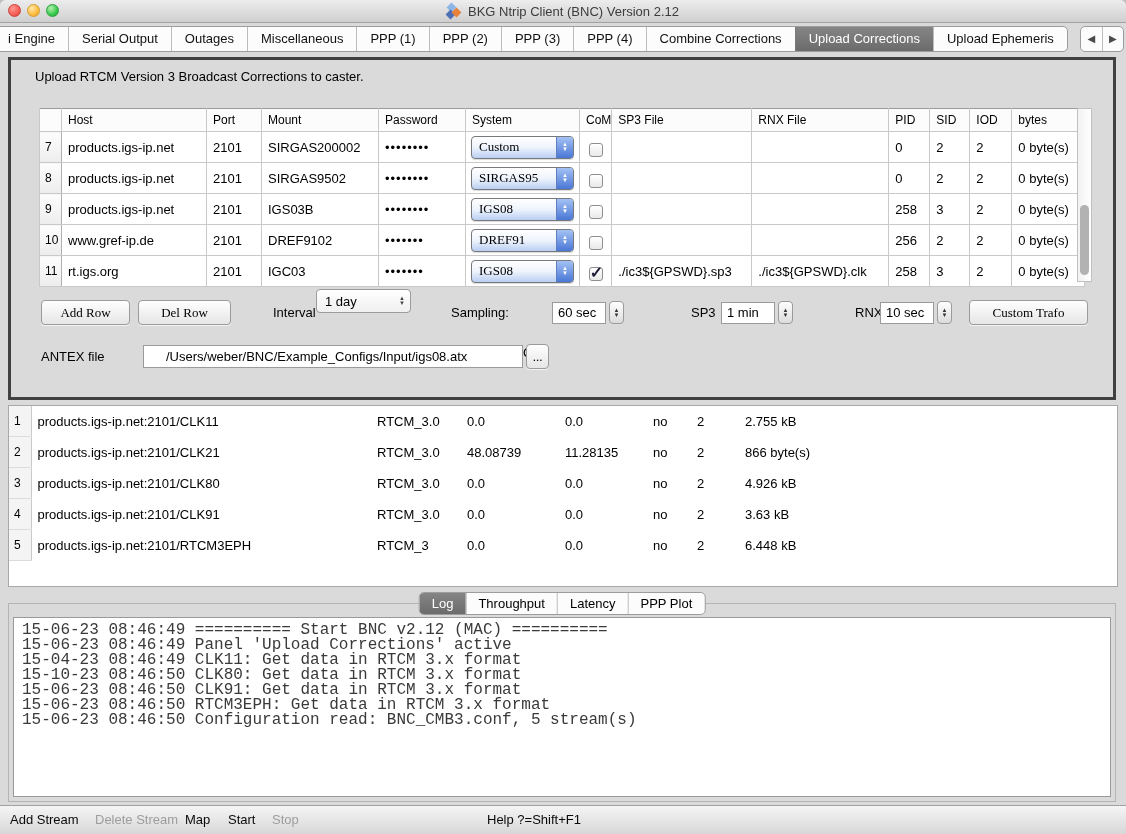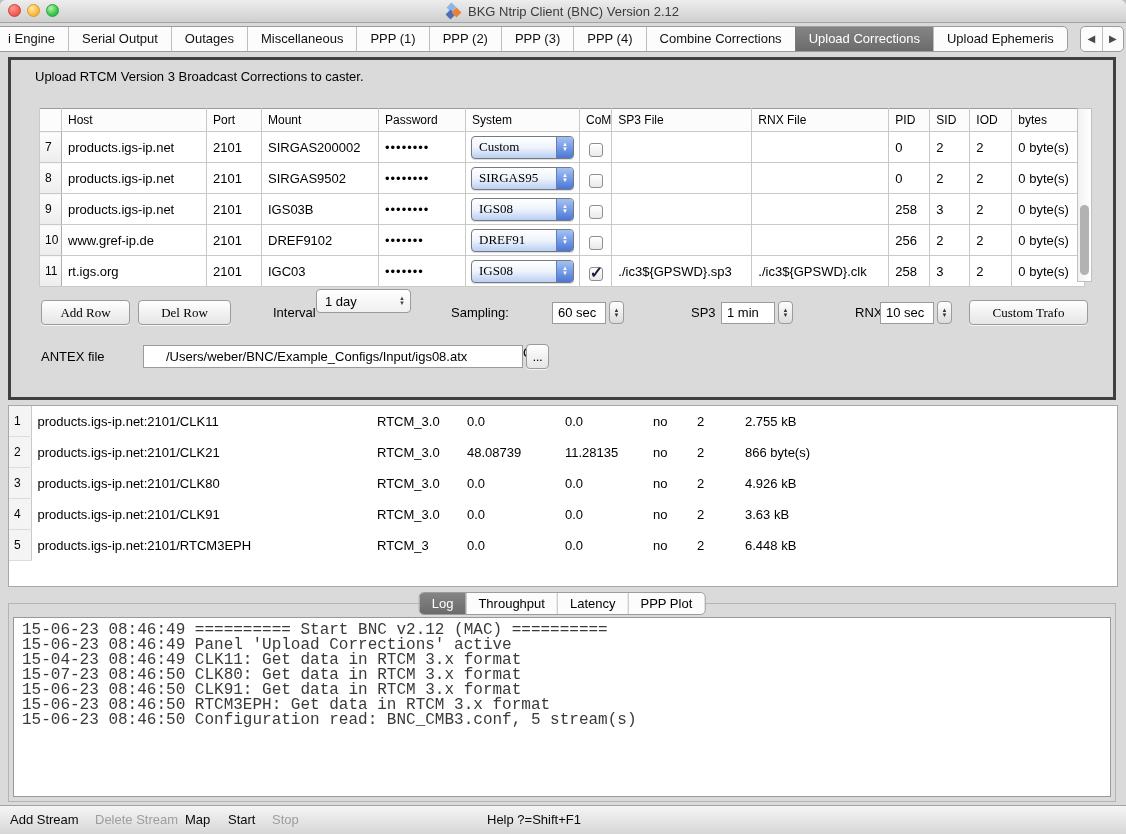--- a/index.html
+++ b/index.html
@@ -419,21 +419,21 @@
     <div class="log-tabs">
       <span class="log-tab selected">Log</span>
       <span class="log-tab">Throughput</span>
       <span class="log-tab">Latency</span>
       <span class="log-tab">PPP Plot</span>
     </div>
     <div class="log-box">
       <div class="log-line">15-06-23 08:46:49 ========== Start BNC v2.12 (MAC) ==========</div>
       <div class="log-line">15-06-23 08:46:49 Panel 'Upload Corrections' active</div>
       <div class="log-line">15-04-23 08:46:49 CLK11: Get data in RTCM 3.x format</div>
-      <div class="log-line">15-07-23 08:46:50 CLK80: Get data in RTCM 3.x format</div>
+      <div class="log-line">15-10-23 08:46:50 CLK80: Get data in RTCM 3.x format</div>
       <div class="log-line">15-06-23 08:46:50 CLK91: Get data in RTCM 3.x format</div>
       <div class="log-line">15-06-23 08:46:50 RTCM3EPH: Get data in RTCM 3.x format</div>
       <div class="log-line">15-06-23 08:46:50 Configuration read: BNC_CMB3.conf, 5 stream(s)</div>
     </div>
   </div>
 
   <div class="statusbar">
     <span class="sb-item" style="left:10px;">Add Stream</span>
     <span class="sb-item disabled" style="left:95px;">Delete Stream</span>
     <span class="sb-item" style="left:185px;">Map</span>

